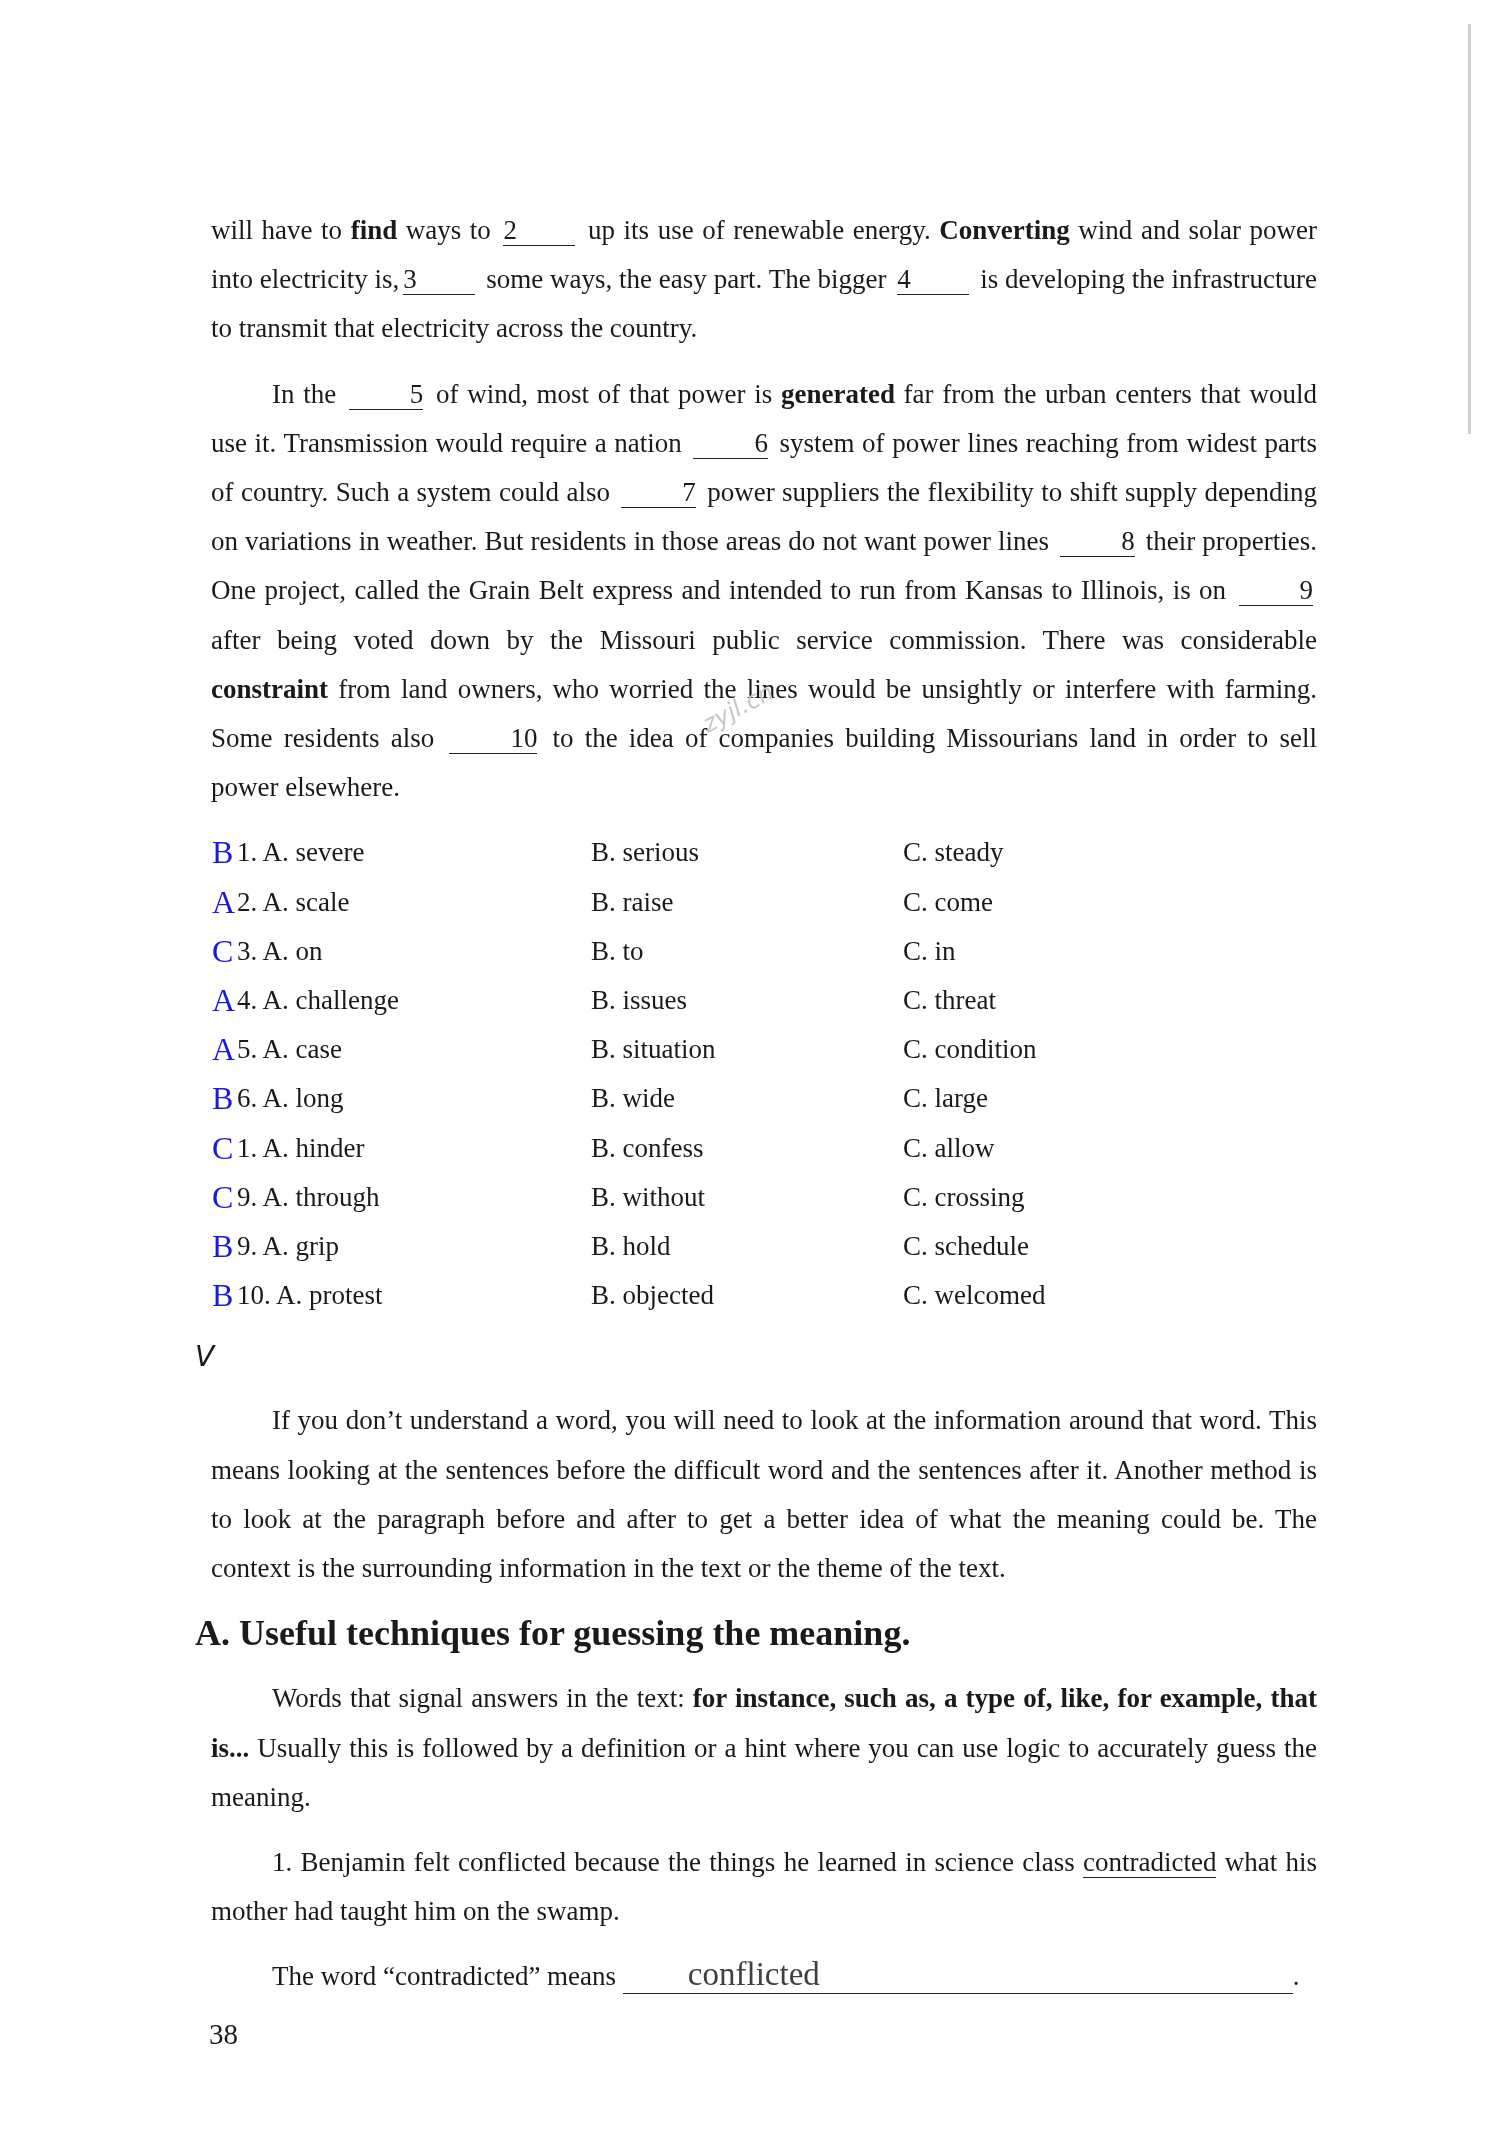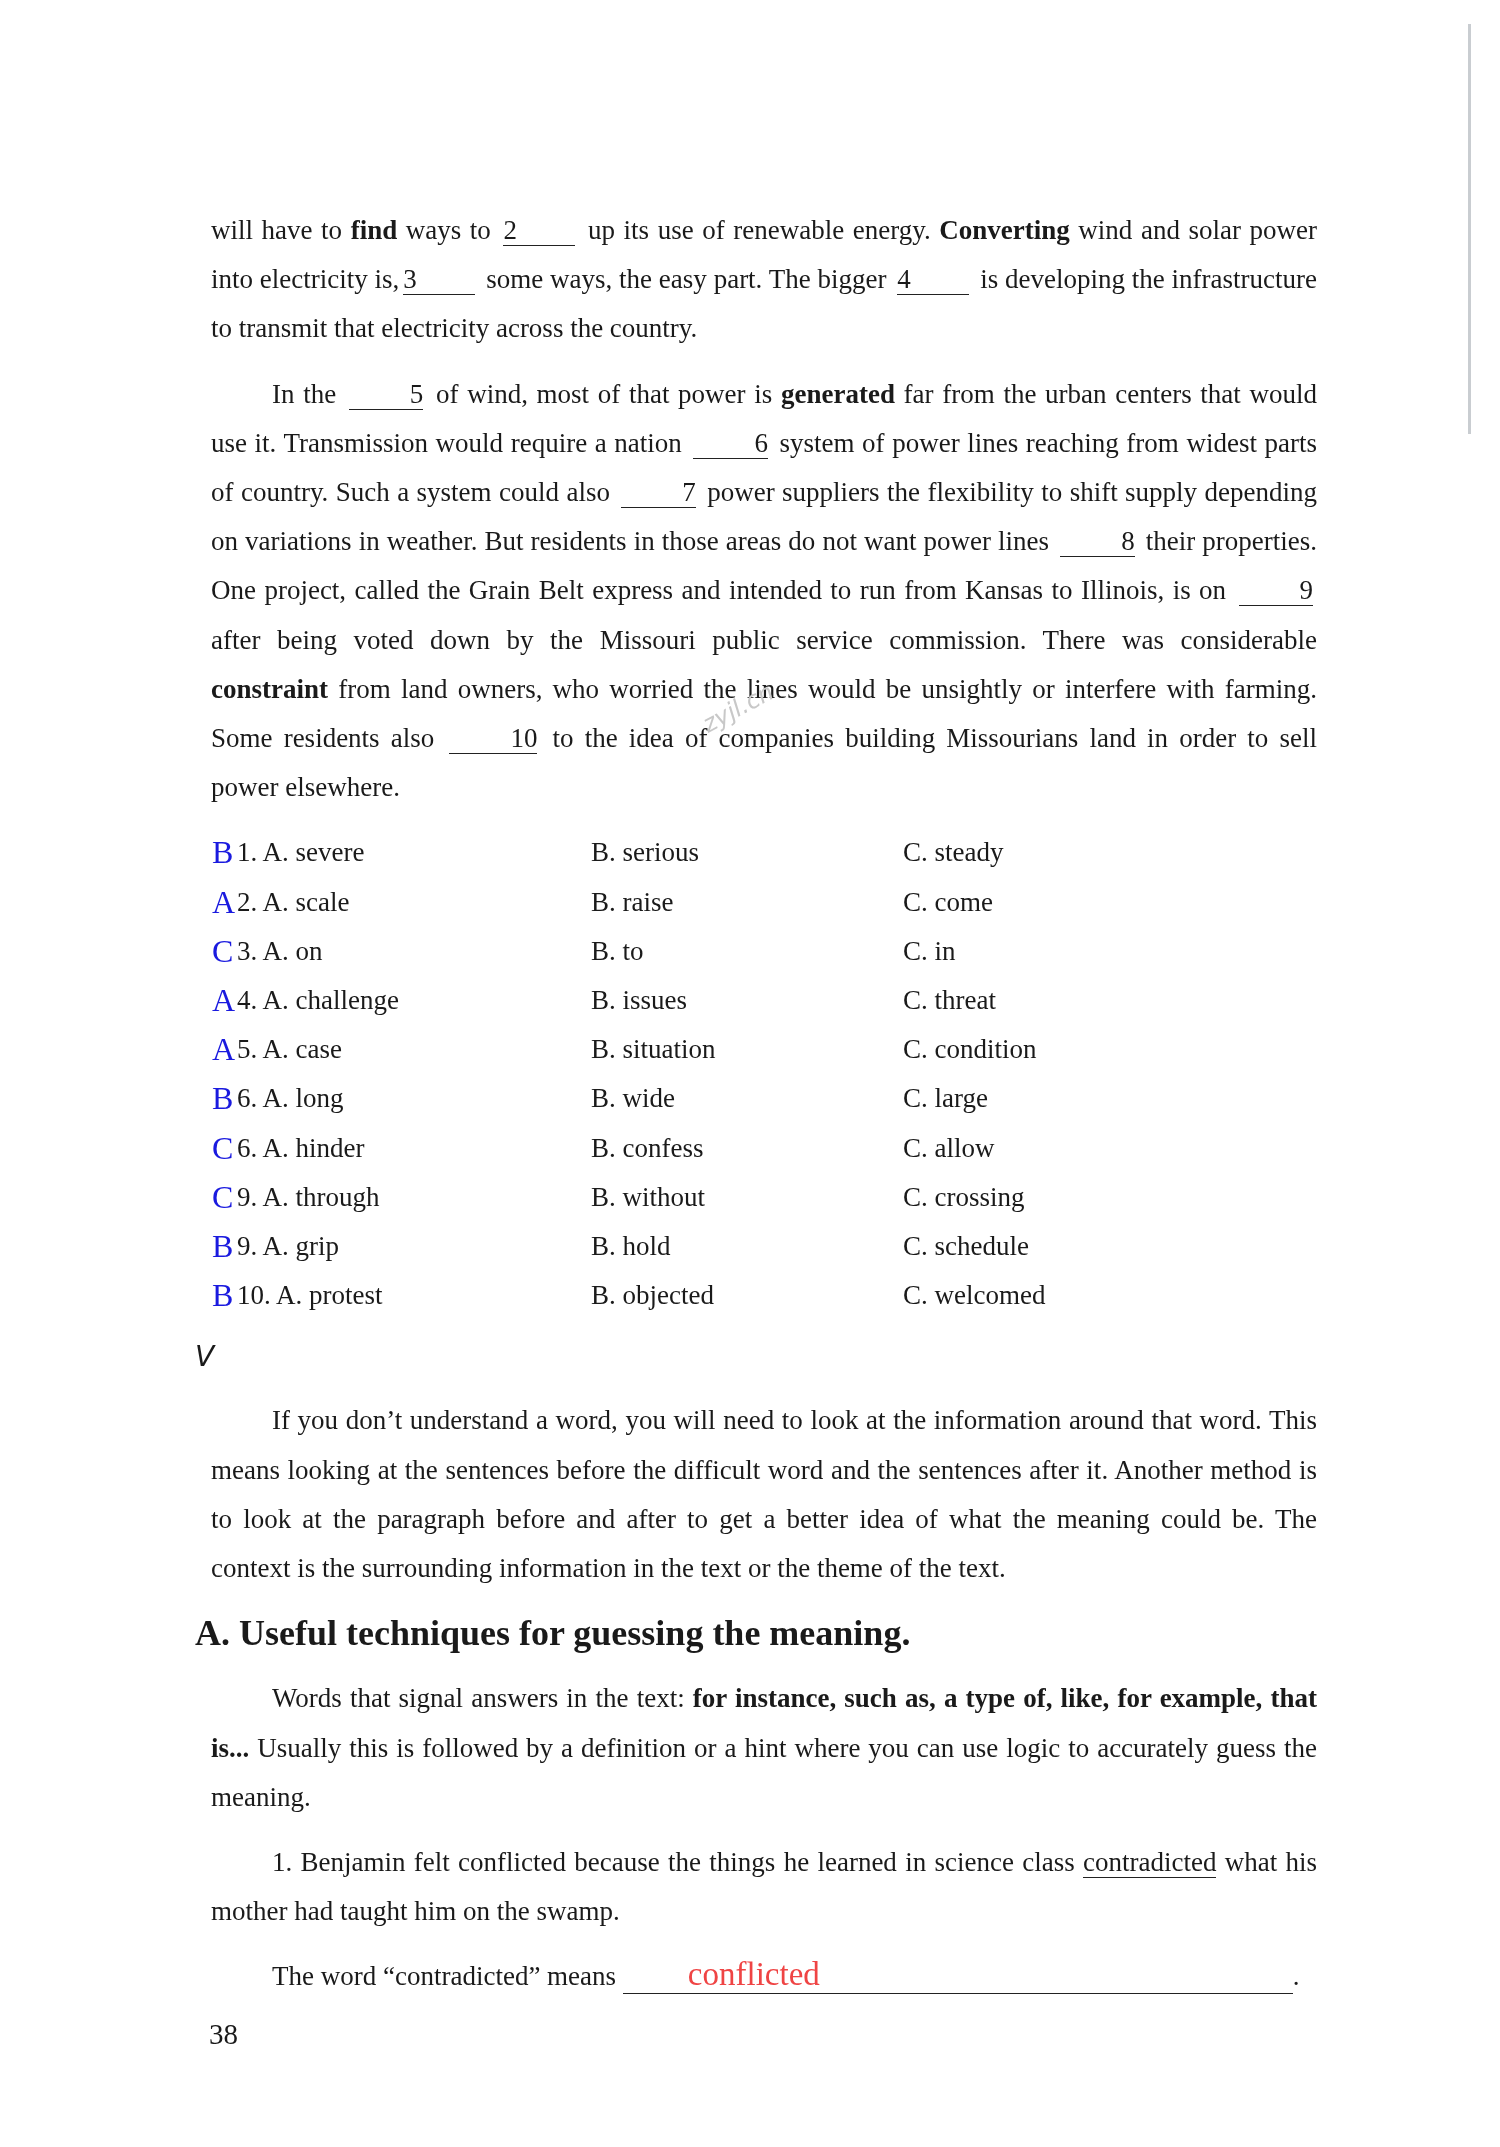--- a/index.html
+++ b/index.html
@@ -20,21 +20,21 @@
   .opt-row { display:flex; height:49.2px; align-items:center; }
   .ans { width:42px; color:#1a1adf; font-size:32px; font-family:"Liberation Sans Narrow","Liberation Serif",serif; padg-left:18px; padding-left:17px; box-sizing:border-box; }
   .optA { width:354px; }
   .optB { width:312px; }
   .optC { width:300px; }
   .section-heading { font-family:"DejaVu Sans", sans-serif; font-style:italic; font-weight:bold; font-size:28px; margin-top:12px; height:48px; display:flex; align-items:center; letter-spacing:-0.5px; }
   .section-heading .num { width:58px; font-weight:normal; }
   .sub-heading { font-weight:bold; font-size:36px; margin-top:8px; }
   .underline { border-bottom:1.5px solid #222; }
   .answer-line { display:inline-block; width:670px; border-bottom:1.5px solid #222; line-height:34px; vertical-align:baseline; }
-  .answer-line span { color:#ef4444; font-size:33px; padding-left:4px; }
+  .answer-line span { color:#404040; font-size:33px; padding-left:4px; }
   .page-number { position:absolute; left:209px; top:2018px; font-size:29px; font-family:"Liberation Serif", serif; }
   .watermark { position:absolute; left:700px; top:694px; color:#c8c8c8; font-size:24px; transform:rotate(-28deg); font-family:"DejaVu Sans", sans-serif; font-style:italic; }
 </style>
 </head>
 <body>
 
 <div class="page-edge"></div>
 
 <div class="content">
 
@@ -74,21 +74,21 @@
         <span class="optC">C. condition</span>
       </div>
     <div class="opt-row">
         <span class="ans">B</span>
         <span class="optA">6. A. long</span>
         <span class="optB">B. wide</span>
         <span class="optC">C. large</span>
       </div>
     <div class="opt-row">
         <span class="ans">C</span>
-        <span class="optA">6. A. hinder</span>
+        <span class="optA">1. A. hinder</span>
         <span class="optB">B. confess</span>
         <span class="optC">C. allow</span>
       </div>
     <div class="opt-row">
         <span class="ans">C</span>
         <span class="optA">9. A. through</span>
         <span class="optB">B. without</span>
         <span class="optC">C. crossing</span>
       </div>
     <div class="opt-row">

